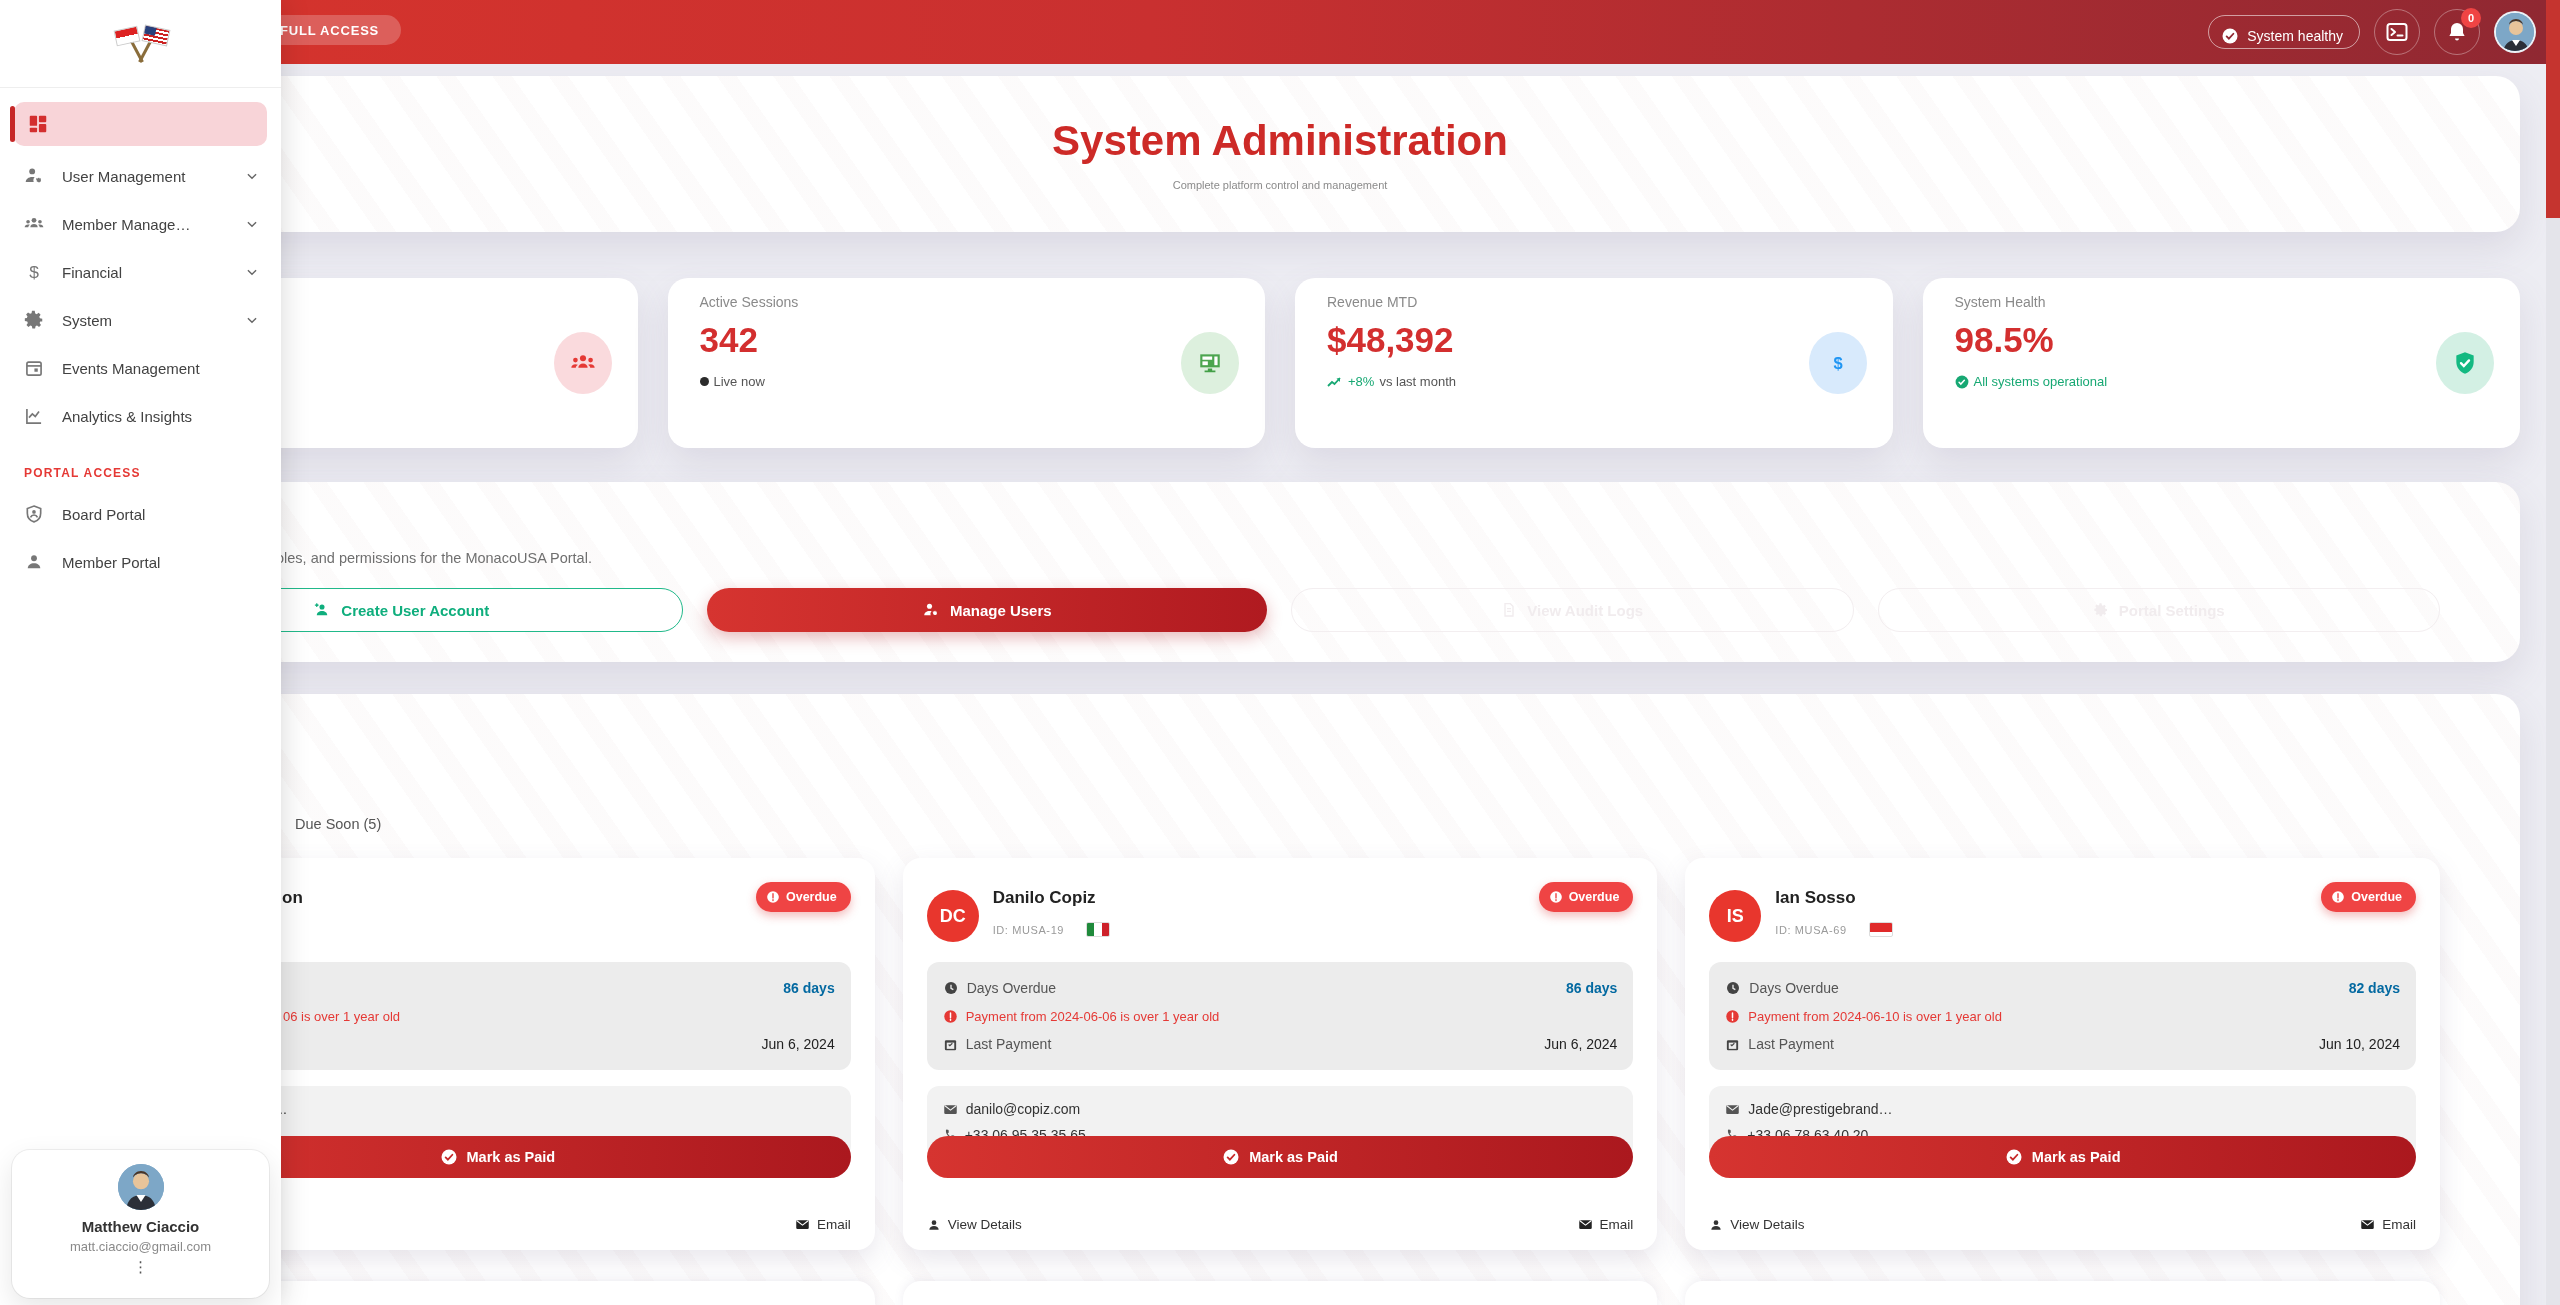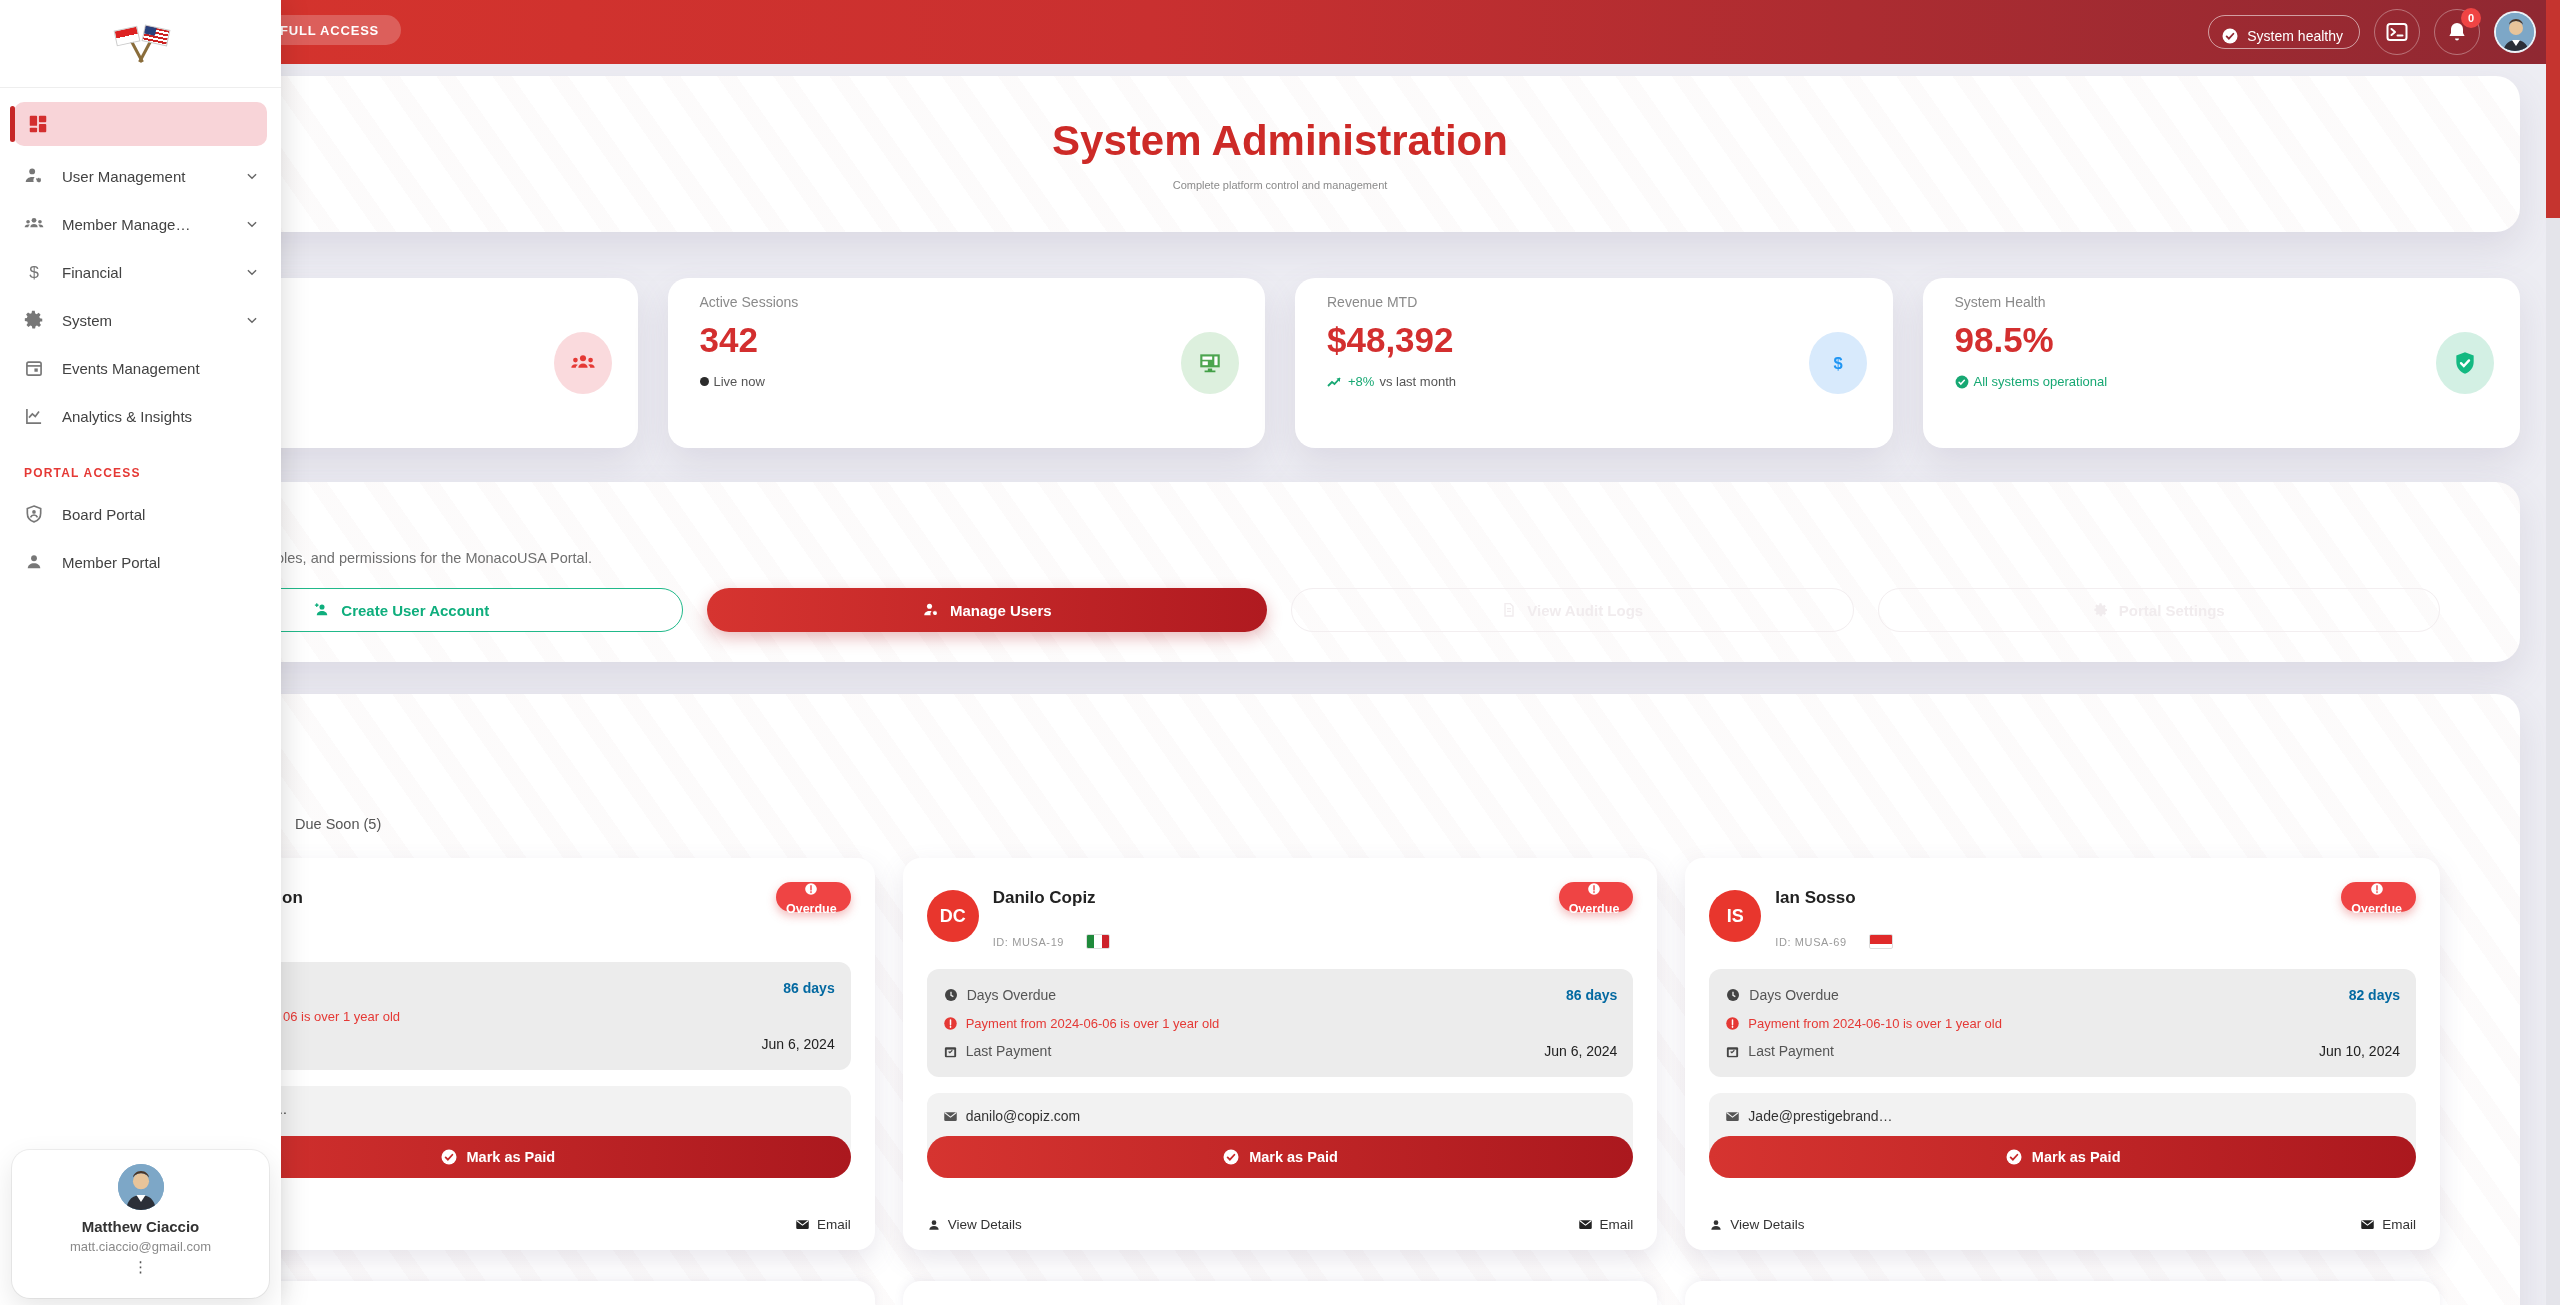--- a/index.html
+++ b/index.html
@@ -97,27 +97,27 @@
   .tab-frag { margin-top:66px; margin-left:175px; color:#555; font-size:14.5px; }
 
   .mgrid { display:flex; gap:28px; margin-top:26px; }
   .mcard { flex:1; background:#fff; border-radius:18px; box-shadow:0 10px 26px rgba(110,100,135,.16);
     padding:24px; height:392px; position:relative; }
   .mc-head { display:flex; align-items:flex-start; }
   .mc-avatar { width:52px; height:52px; border-radius:50%; background:#e8362d; color:#fff; font-weight:bold; font-size:18px;
     display:flex; align-items:center; justify-content:center; flex:none; margin-top:8px; }
   .mc-idblock { margin-left:14px; padding-top:6px; flex:1; }
   .mc-name { font-size:17px; font-weight:bold; color:#222; }
-  .mc-meta { margin-top:26px; display:flex; align-items:center; gap:22px; }
+  .mc-meta { margin-top:14px; display:flex; align-items:center; gap:22px; }
   .mc-idtxt { font-size:11px; color:#9a9a9a; letter-spacing:.6px; }
   .flag { width:24px; height:15px; display:inline-block; border:1px solid #ddd; border-radius:2px; }
   .flag-italy { background:linear-gradient(90deg,#1f8a3b 0 33%,#fff 33% 66%,#cd212a 66%); }
   .flag-monaco { background:linear-gradient(#e02a2a 0 72%,#fff 72%); }
   .badge-overdue { background:#ef4444; color:#fff; border-radius:999px; height:30px; padding:0 14px 0 10px;
-    display:flex; align-items:center; gap:6px; font-size:12.5px; font-weight:bold; box-shadow:0 4px 10px rgba(220,60,60,.35);flex-direction:column; }
+    display:flex; align-items:center; gap:6px; font-size:12.5px; font-weight:bold; box-shadow:0 4px 10px rgba(220,60,60,.35); }
   .mc-days { background:#ececec; border-radius:12px; margin-top:20px; padding:12px 16px; }
   .mc-row { display:flex; align-items:center; gap:8px; font-size:14px; color:#555; min-height:28px; }
   .mc-row .grow { flex:1; }
   .mc-row .ico16 { color:#333; display:flex; }
   .val-red { color:#0369a1; font-weight:bold; }
   .val-dark { color:#222; }
   .warn-row { color:#e53935; font-size:13px; }
   .mc-contact { background:#f2f2f2; border-radius:12px; margin-top:16px; padding:10px 16px; }
   .mc-contact .mc-row { font-size:14px; color:#333; min-height:26px; }
   .btn-paid { position:absolute; left:24px; right:24px; bottom:72px; height:42px; border:none; border-radius:999px;

